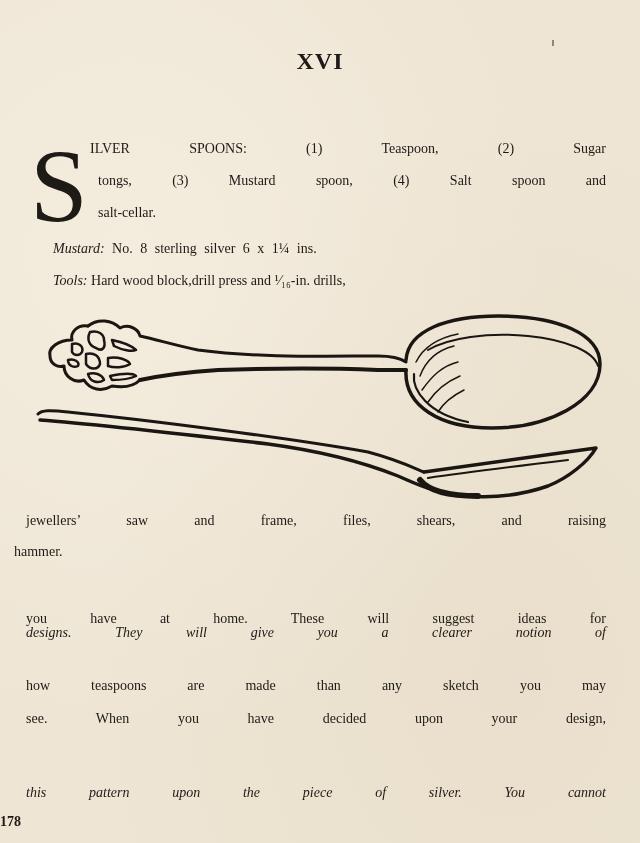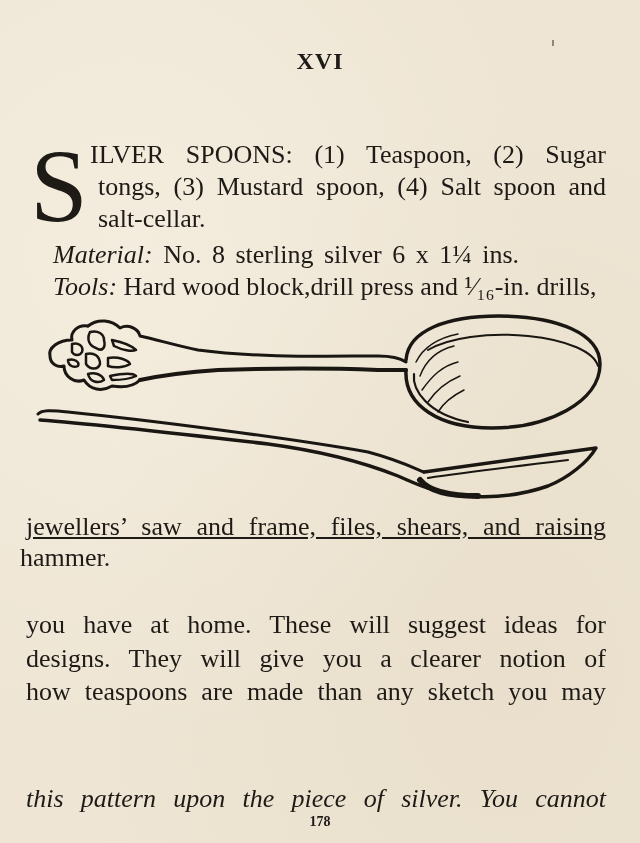--- a/index.html
+++ b/index.html
@@ -17,51 +17,51 @@
   .chapter-num {
     position: absolute; left: 0; width: 640px; top: 48px;
     text-align: center; font-weight: bold; font-size: 24px; letter-spacing: 1px;
   }
   .chapter-title {
     position: absolute; left: 0; width: 640px; top: 100px;
     text-align: center; font-weight: bold; font-size: 17px; letter-spacing: 0.2px;
   }
   .speck { position: absolute; left: 552px; top: 40px; width: 2px; height: 6px; background: #6b5e50; opacity: 0.7; }
   .line {
-    position: absolute; font-size: 26px; white-space: nowrap; line-height: 1;
+    position: absolute; font-size: 14px; white-space: nowrap; line-height: 1;
   }
   .justify { text-align: justify; text-align-last: justify; }
   .dropcap {
     position: absolute; left: 30px; top: 134px;
     font-size: 104px; line-height: 1; font-family: "Liberation Serif", "DejaVu Serif", serif;
   }
   em { font-style: italic; }
   .illustration { position: absolute; left: 28px; top: 310px; width: 580px; height: 200px; }
   .page-number {
     position: absolute; left: 0; width: 640px; top: 814px;
-    text-align: center; font-weight: bold; font-size: 14px;
+    font-weight: bold; font-size: 14px;
   }
 </style>
 </head>
 <body>
 
 <div class="page">
 
   <div class="speck"></div>
 
   <div class="chapter-num">XVI</div>
 
   <div class="dropcap">S</div>
 
   <div class="line justify" style="left:90px; top:142px; width:516px;">ILVER SPOONS: (1) Teaspoon, (2) Sugar</div>
   <div class="line justify" style="left:98px; top:174px; width:508px;">tongs, (3) Mustard spoon, (4) Salt spoon and</div>
   <div class="line" style="left:98px; top:206px;">salt-cellar.</div>
 
   <div class="line" style="left:53px; top:242px; word-spacing:4px;">
-    <em>Material:</em>
+    <em>Mustard:</em>
     <span>No. 8 sterling silver 6 x 1¼ ins.</span>
   </div>
 
   <div class="line" style="left:53px; top:274px;text-align:center;">
     <em>Tools:</em>
     <span>Hard wood block,drill press and ¹⁄₁₆-in. drills,</span>
   </div>
 
   <svg class="illustration" viewBox="0 0 580 200" xmlns="http://www.w3.org/2000/svg">
     <g fill="none" stroke="#1a1612" stroke-linecap="round" stroke-linejoin="round">
@@ -85,22 +85,23 @@
       <path stroke-width="2.2" d="M386,64 C384,80 400,104 440,112"></path>
 
       <path stroke-width="3" d="M10,104 C14,100 22,100 40,102 C120,110 260,128 340,142 C370,150 386,158 396,162"></path>
       <path stroke-width="3.5" d="M12,110 C40,112 120,120 240,134 C300,142 340,154 370,166 C384,172 392,176 400,178"></path>
       <path stroke-width="3.5" d="M396,162 C440,156 500,148 568,138 C560,152 540,168 520,176 C480,190 430,190 400,178"></path>
       <path stroke-width="2" d="M400,168 C440,162 490,156 540,150"></path>
       <path stroke-width="6" d="M392,170 C400,180 420,186 450,186"></path>
     </g>
   </svg>
 
-  <div class="line justify" style="left:26px; top:514px; width:580px;text-decoration:underline;">jewellers’ saw and frame, files, shears, and raising</div>
-  <div class="line" style="left:20px; top:545px;">hammer.</div>
+  <div class="line justify" style="left:26px; top:514px; width:580px;">jewellers’ saw and frame, files, shears, and raising</div>
+  <div class="line" style="left:14px; top:545px;">hammer.</div>
 
   <div class="line justify" style="left:26px; top:612px; width:580px;">you have at home. These will suggest ideas for</div>
-  <div class="line justify" style="left:26px; top:646px; width:580px;">designs. They will give you a clearer notion of</div>
+  <div class="line justify" style="left:26px; top:626px; width:580px;font-style:italic;">designs. They will give you a clearer notion of</div>
   <div class="line justify" style="left:26px; top:679px; width:580px;">how teaspoons are made than any sketch you may</div>
+  <div class="line justify" style="left:26px; top:712px; width:580px;">see. When you have decided upon your design,</div>
   <div class="line justify" style="left:26px; top:786px; width:580px;font-style:italic;">this pattern upon the piece of silver. You cannot</div>
 
   <div class="page-number">178</div>
 </div>
 
 </body></html>

